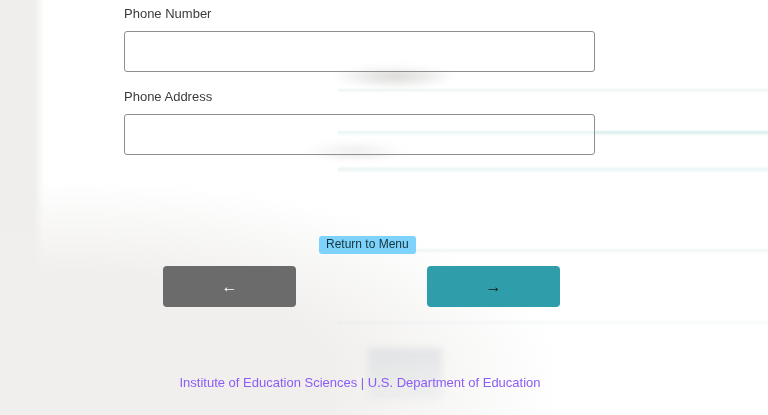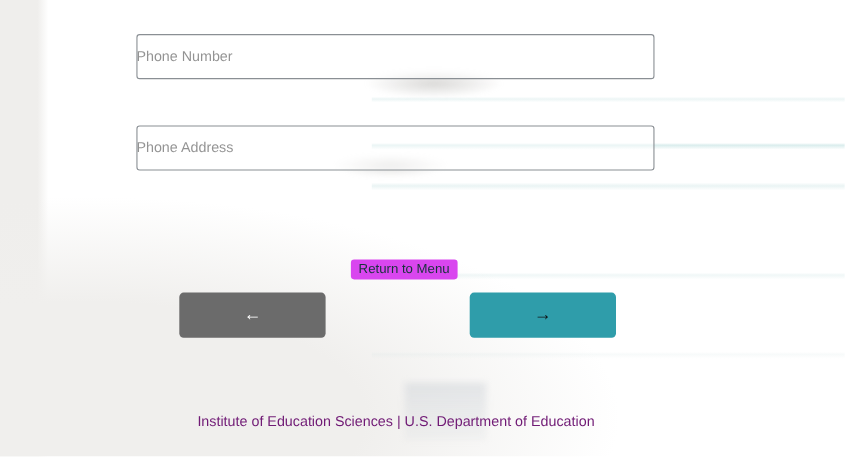--- a/index.html
+++ b/index.html
@@ -47,21 +47,20 @@
     filter: blur(3px);
   }
 
   
   .field-label {
     position: absolute;
     left: 124px;
     font-size: 13px;
     line-height: 16px;
     color: #3b3b3b;
-    margin-top: 37px;
   }
   #phone-label { top: 6px; }
   #email-label { top: 89px; }
 
   .text-input {
     position: absolute;
     left: 124px;
     width: 471px;
     height: 41px;
     box-sizing: border-box;
@@ -76,21 +75,21 @@
   }
   #phone-input { top: 31px; }
   #email-input { top: 114px; }
 
   
   #return-to-menu {
     position: absolute;
     left: 319px;
     top: 236px;
     padding: 2px 7px 3px;
-    background: #d946ef;
+    background: #7dd3fc;
     color: #16333a;
     border: none;
     border-radius: 3px;
     font-family: "Liberation Sans", sans-serif;
     font-size: 12px;
     line-height: 13px;
     cursor: pointer;
   }
 
   .nav-button {
@@ -112,21 +111,21 @@
   .arrow-glyph { display: inline-block; }
 
   
   #footer-text {
     position: absolute;
     left: 0;
     top: 375px;
     width: 720px;
     text-align: center;
     font-size: 13px;
-    color: #701a75;
+    color: #8b5cf6;
   }
 </style>
 </head>
 <body>
 
 <div class="bg" id="bg-left-strip"></div>
 <div class="bg" id="bg-bottom-left-wash"></div>
 <div class="bg" id="bg-streaks"></div>
 <div class="bg" id="bg-swirl-1"></div>
 <div class="bg" id="bg-swirl-2"></div>

